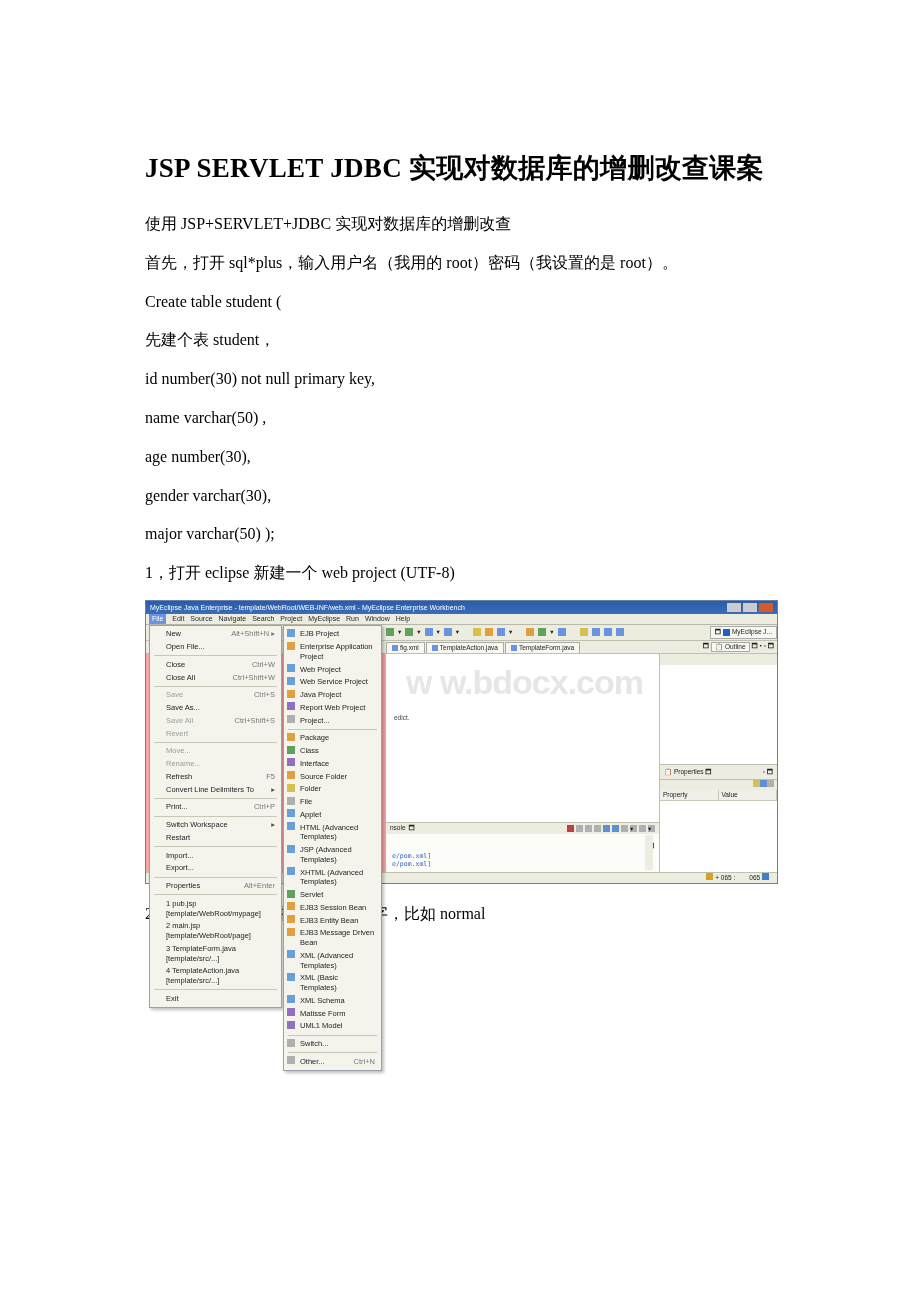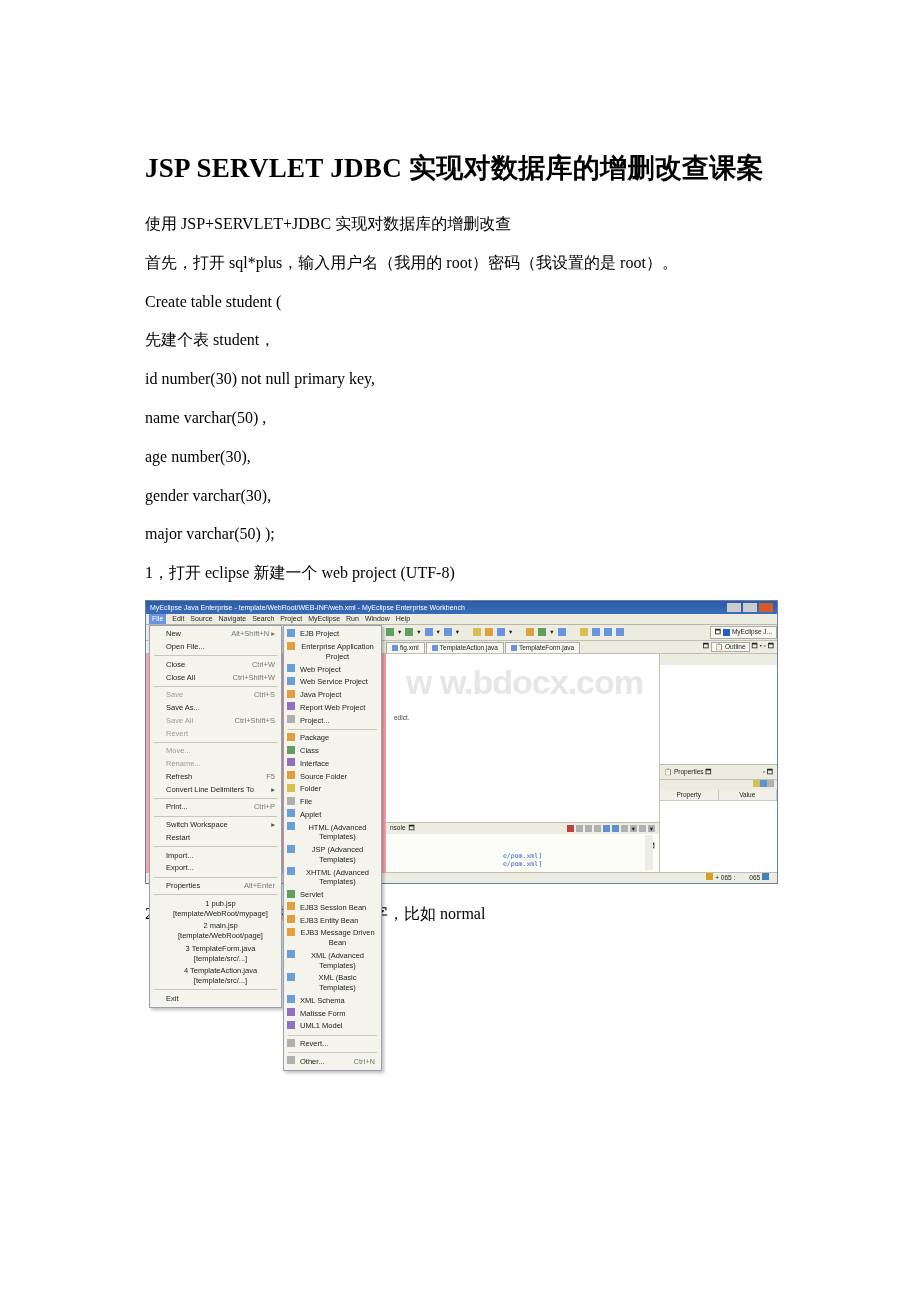--- a/index.html
+++ b/index.html
@@ -66,21 +66,20 @@
   }
   .menubar span:first-child {
     background: #6a94e0;
     color: #fff;
     padding: 0 3px;
   }
   .ide .workarea {
     display: flex;
     height: 247px;
     position: relative;
-    text-align: center;
   }
   .file-menu {
     position: absolute;
     left: 3px; top: 0;
     width: 133px;
     background: #f4f4ec;
     border: 1px solid #9aa0b0;
     box-shadow: 2px 2px 3px rgba(0,0,0,.25);
     padding: 2px 0;
     z-index: 4;
@@ -503,21 +502,21 @@
               <span class="sico pur"></span>
               <span>Matisse Form</span>
             </div>
             <div class="row">
               <span class="sico pur"></span>
               <span>UML1 Model</span>
             </div>
             <div class="sep"></div>
             <div class="row">
               <span class="sico gry"></span>
-              <span>Revert...</span>
+              <span>Switch...</span>
             </div>
             <div class="sep"></div>
             <div class="row">
               <span class="sico gry"></span>
               <span>Other...</span>
               <span style="color: rgb(119, 119, 119);">Ctrl+N</span>
             </div>
           </div>
 
         <div class="editor-area">

